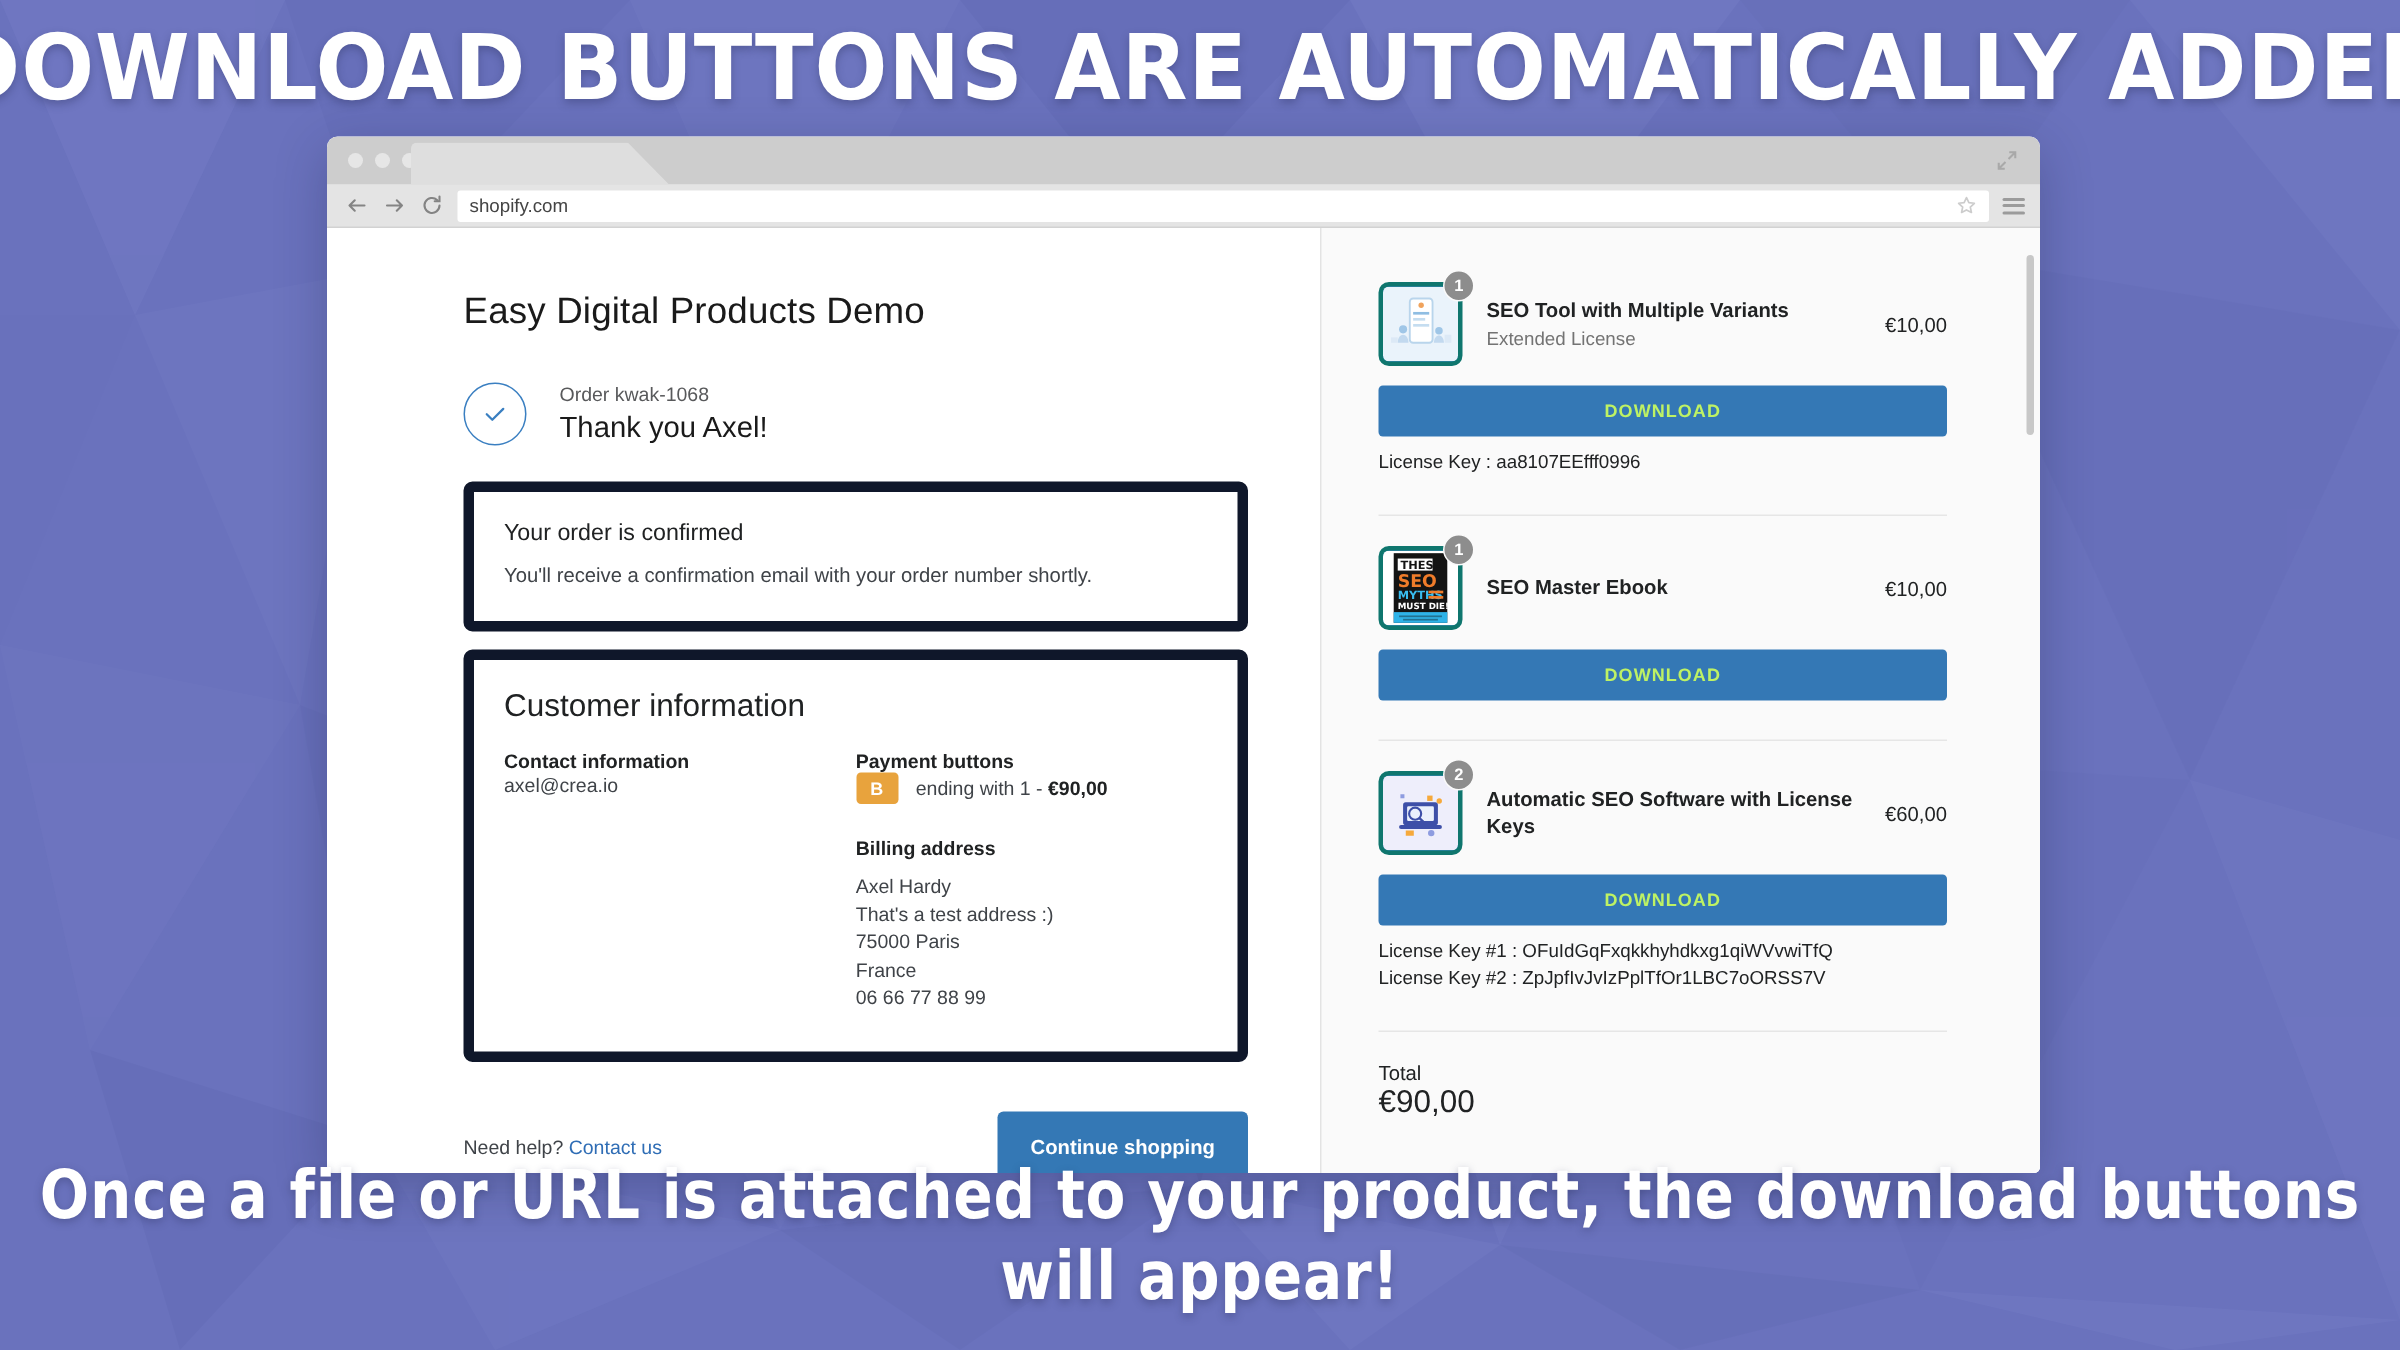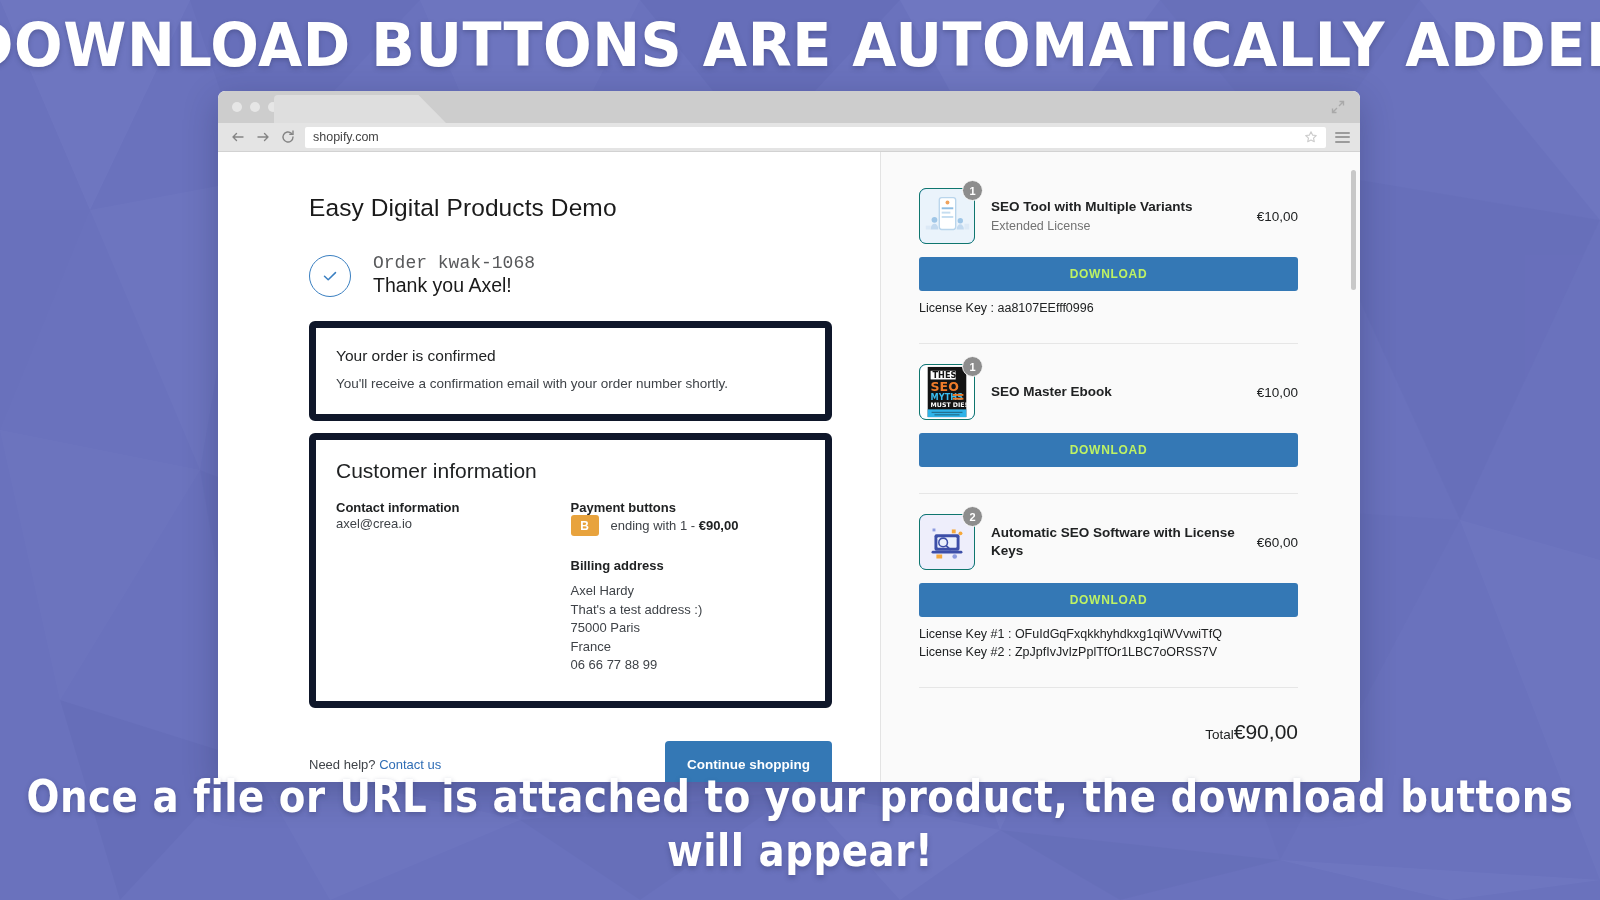--- a/index.html
+++ b/index.html
@@ -93,21 +93,21 @@
   .left-col { width: 662px; flex: none; padding: 42px 48px 0 91px; background: #fff; }
   .shop-title {
     font-size: 24.5px; color: #1a1a1a; font-weight: 400; letter-spacing: .1px;
   }
   .thanks-row { display: flex; align-items: center; gap: 22px; margin-top: 32px; }
   .check-circle {
     width: 42px; height: 42px; border-radius: 50%; border: 1.6px solid #3a7fc1;
     display: flex; align-items: center; justify-content: center; flex: none;
   }
   .check-circle svg { display: block; }
-  .order-num { font-size: 18px; color: #58595b; line-height: 18px; font-family: Liberation Mono, monospace; }
+  .order-num { font-size: 13px; color: #58595b; line-height: 18px; }
   .thanks { font-size: 19.5px; color: #1a1a1a; line-height: 26px; font-weight: 400; }
 
   .card {
     border: 7px solid #0f172a; border-radius: 6px;
     margin-top: 23px; padding: 19px 20px 20px 20px;
   }
   .card-title { font-size: 15.5px; color: #202223; margin-bottom: 9px; }
   .card-sub { font-size: 13.5px; color: #3f4348; line-height: 20px; }
 
   .cust-card { margin-top: 12px; padding-bottom: 26px; }
@@ -139,21 +139,21 @@
   
   .right-col {
     flex: 1; background: #fafafa; border-left: 1px solid #e3e3e3;
     padding: 36px 62px 0 38px; position: relative; overflow: hidden;
   }
   .line-item { padding-bottom: 6px; }
   .li-top { display: flex; align-items: center; gap: 16px; }
   .thumb-wrap { position: relative; flex: none; }
   .thumb {
     width: 56px; height: 56px; border-radius: 7px;
-    border: 1px solid #0f766e; background: #0369a1; overflow: hidden;
+    border: 3px solid #0f766e; background: #0369a1; overflow: hidden;
   }
   .thumb svg { display: block; width: 100%; height: 100%; }
   .qty-badge {
     position: absolute; top: -8px; right: -8px;
     width: 21px; height: 21px; border-radius: 50%;
     background: #8d8d8d; color: #fff; font-size: 11px; font-weight: bold;
     display: flex; align-items: center; justify-content: center;
     border: 1.5px solid #fafafa;
   }
   .li-name { flex: 1; }
@@ -163,22 +163,23 @@
   .dl-btn {
     display: block; width: 100%; margin-top: 13px;
     background: #3478b5; color: #bef264; border: none; border-radius: 3px;
     padding: 10px 0; font-size: 12px; font-weight: bold; letter-spacing: .7px;
     cursor: pointer; font-family: "Liberation Sans", sans-serif;
   }
   .lic-key { font-size: 12.5px; color: #202223; line-height: 17px; margin-top: 9px; }
   .lic-key + .lic-key { margin-top: 1px; }
   .divider { height: 1px; background: #e6e6e6; margin: 20px 0 0; }
   .total-row {
-    display: flex; align-items: baseline; justify-content: flex-end;
-    margin-top: 32px;
+    display: flex; align-items: baseline; justify-content: flex-start;
+    margin-top: 20px;
+    flex-direction: column;
   }
   .total-label { font-size: 13.5px; color: #202223; }
   .total-value { font-size: 21px; color: #202223; }
 
   .scroll-track {
     position: absolute; right: 4px; top: 18px; bottom: 10px;
     width: 5px; background: transparent;
   }
   .scroll-thumb {
     position: absolute; top: 0; left: 0; width: 5px; height: 120px;

